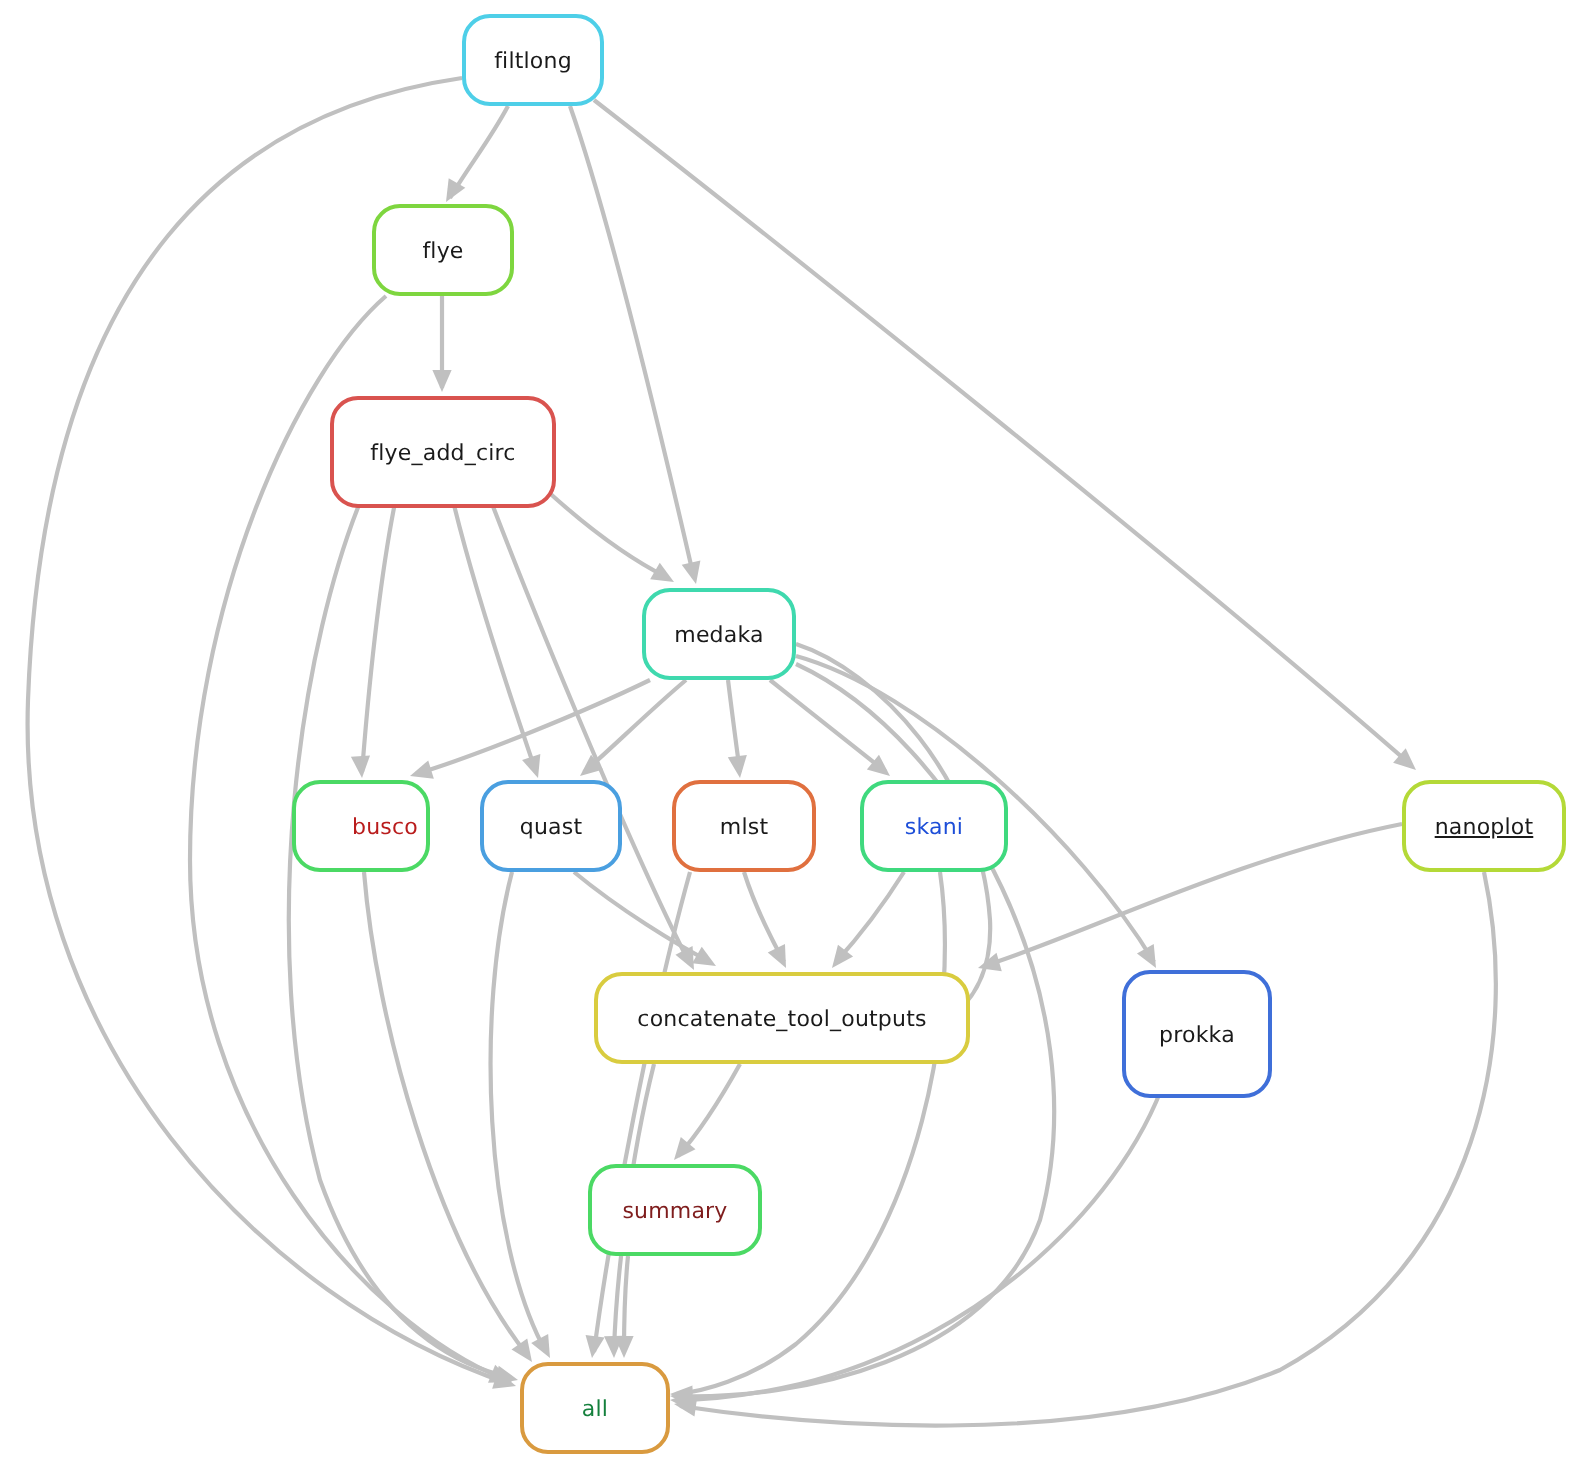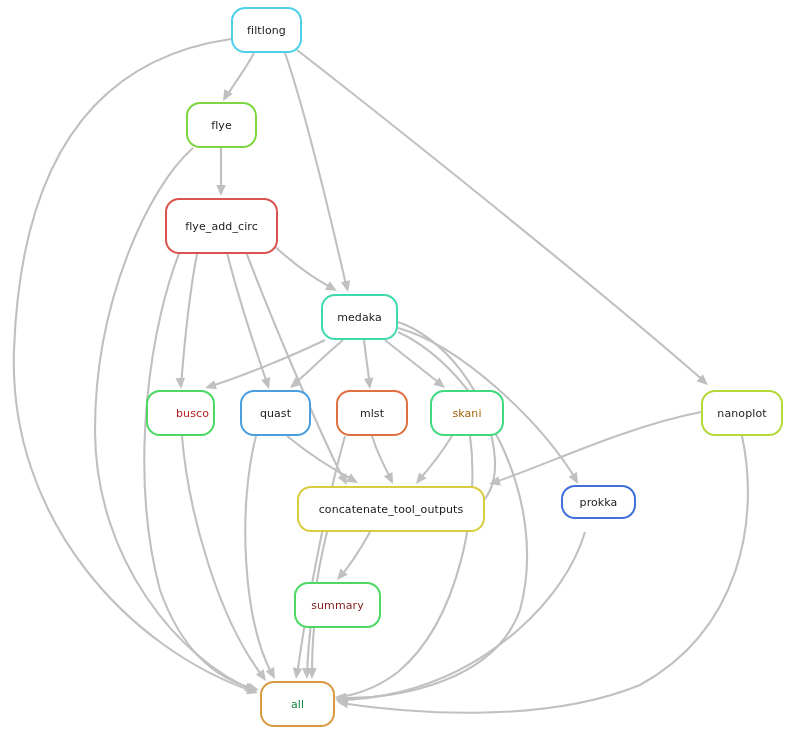--- a/index.html
+++ b/index.html
@@ -204,29 +204,29 @@
       <div class="dag-node" style="left: 146px; top: 390px; width: 69px; height: 46px; border-color: rgb(75, 217, 100); background: rgb(255, 255, 255);">
         <span class="dag-node-label" style="color: #b91c1c; margin-left: 24px;">busco</span>
       </div>
       <div class="dag-node" style="left: 240px; top: 390px; width: 71px; height: 46px; border-color: rgb(74, 159, 224); background: rgb(255, 255, 255);">
         <span class="dag-node-label" style="color: rgb(26, 26, 26);">quast</span>
       </div>
       <div class="dag-node" style="left: 336px; top: 390px; width: 72px; height: 46px; border-color: rgb(224, 112, 63); background: rgb(255, 255, 255); text-align: right;">
         <span class="dag-node-label" style="color: rgb(26, 26, 26);">mlst</span>
       </div>
       <div class="dag-node" style="left: 430px; top: 390px; width: 74px; height: 46px; border-color: rgb(63, 217, 126); background: rgb(255, 255, 255);">
-        <span class="dag-node-label" style="color: #a16207;">skani</span>
+        <span class="dag-node-label" style="color: #1d4ed8;">skani</span>
       </div>
       <div class="dag-node" style="left: 701px; top: 390px; width: 82px; height: 46px; border-color: rgb(180, 217, 56); background: rgb(255, 255, 255);">
-        <span class="dag-node-label" style="color: rgb(26, 26, 26);">nanoplot</span>
+        <span class="dag-node-label" style="color: rgb(26, 26, 26); text-decoration: underline;">nanoplot</span>
       </div>
       <div class="dag-node" style="left: 297px; top: 486px; width: 188px; height: 46px; border-color: rgb(217, 204, 63); background: rgb(255, 255, 255);">
         <span class="dag-node-label" style="color: rgb(26, 26, 26);">concatenate_tool_outputs</span>
       </div>
-      <div class="dag-node" style="left: 561px; top: 485px; width: 75px; height: 34px; border-color: rgb(63, 111, 217); background: rgb(255, 255, 255);">
+      <div class="dag-node" style="left: 561px; top: 485px; width: 75px; height: 64px; border-color: rgb(63, 111, 217); background: rgb(255, 255, 255);">
         <span class="dag-node-label" style="color: rgb(26, 26, 26);">prokka</span>
       </div>
       <div class="dag-node" style="left: 294px; top: 582px; width: 87px; height: 46px; border-color: rgb(75, 217, 100); background: rgb(255, 255, 255);">
         <span class="dag-node-label" style="color: #7f1d1d;">summary</span>
       </div>
       <div class="dag-node" style="left: 260px; top: 681px; width: 75px; height: 46px; border-color: rgb(217, 154, 63); background: rgb(255, 255, 255);">
         <span class="dag-node-label" style="color: #15803d;">all</span>
       </div>
     </div>
 

